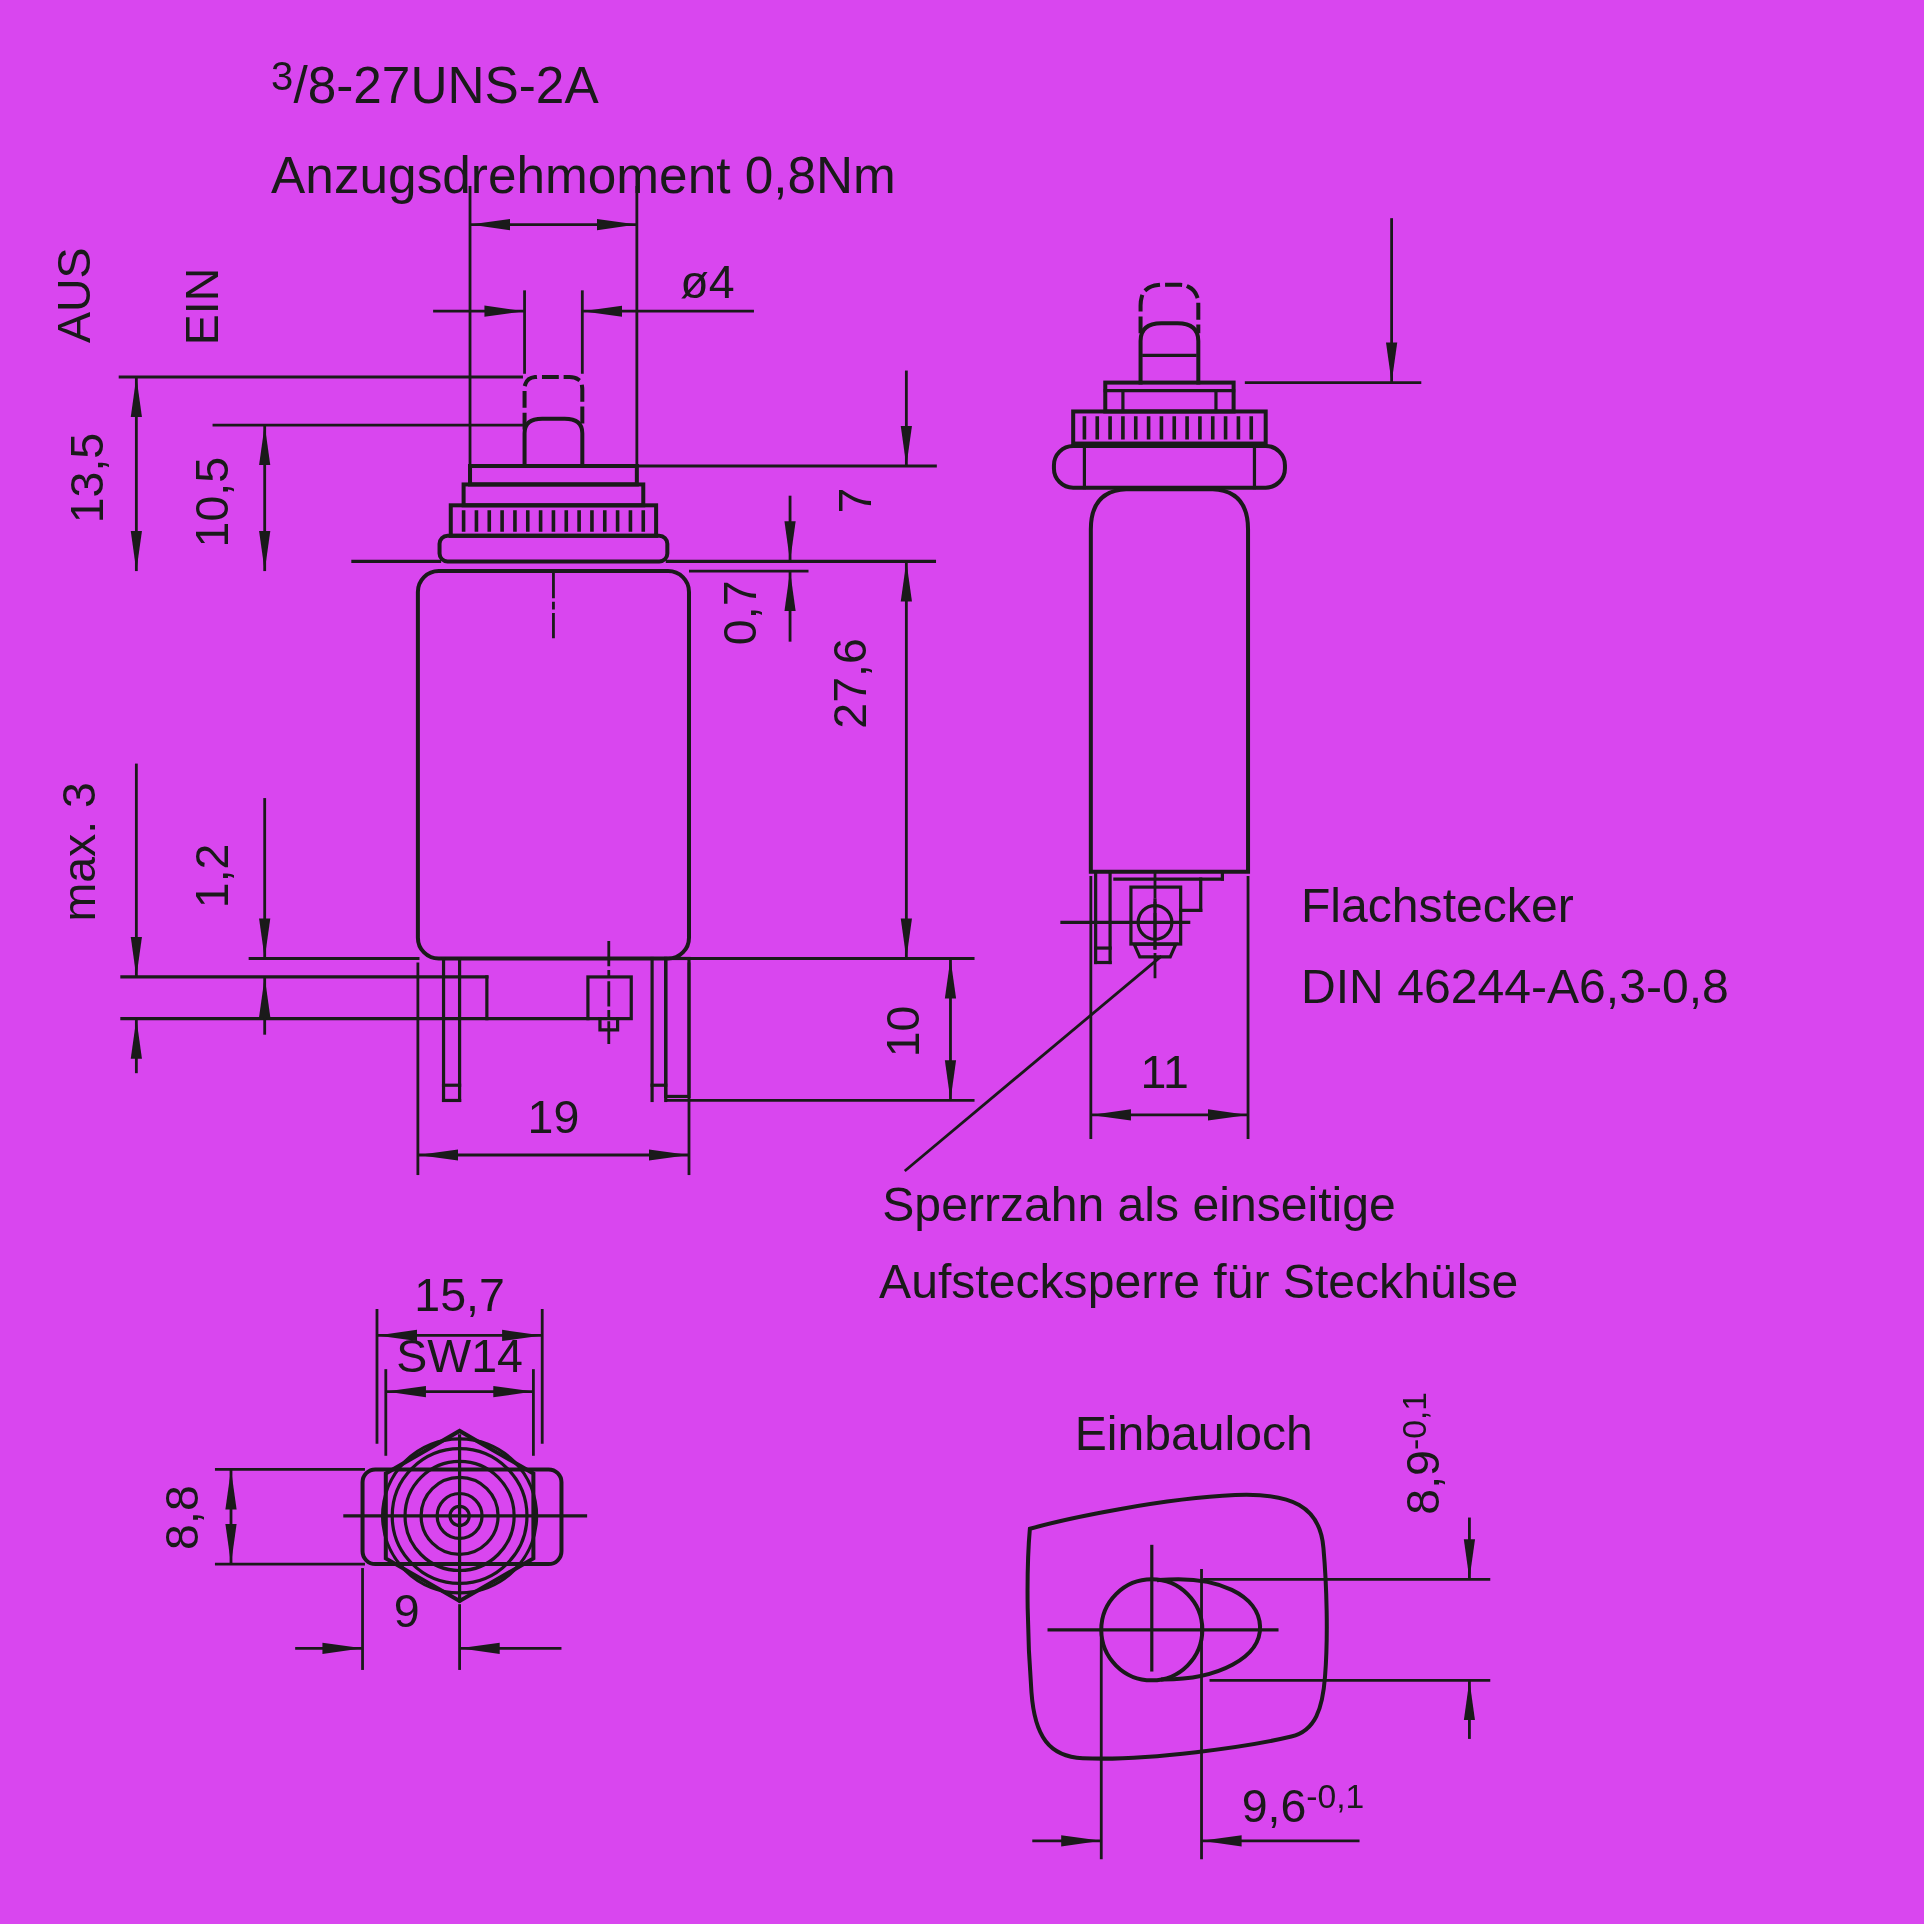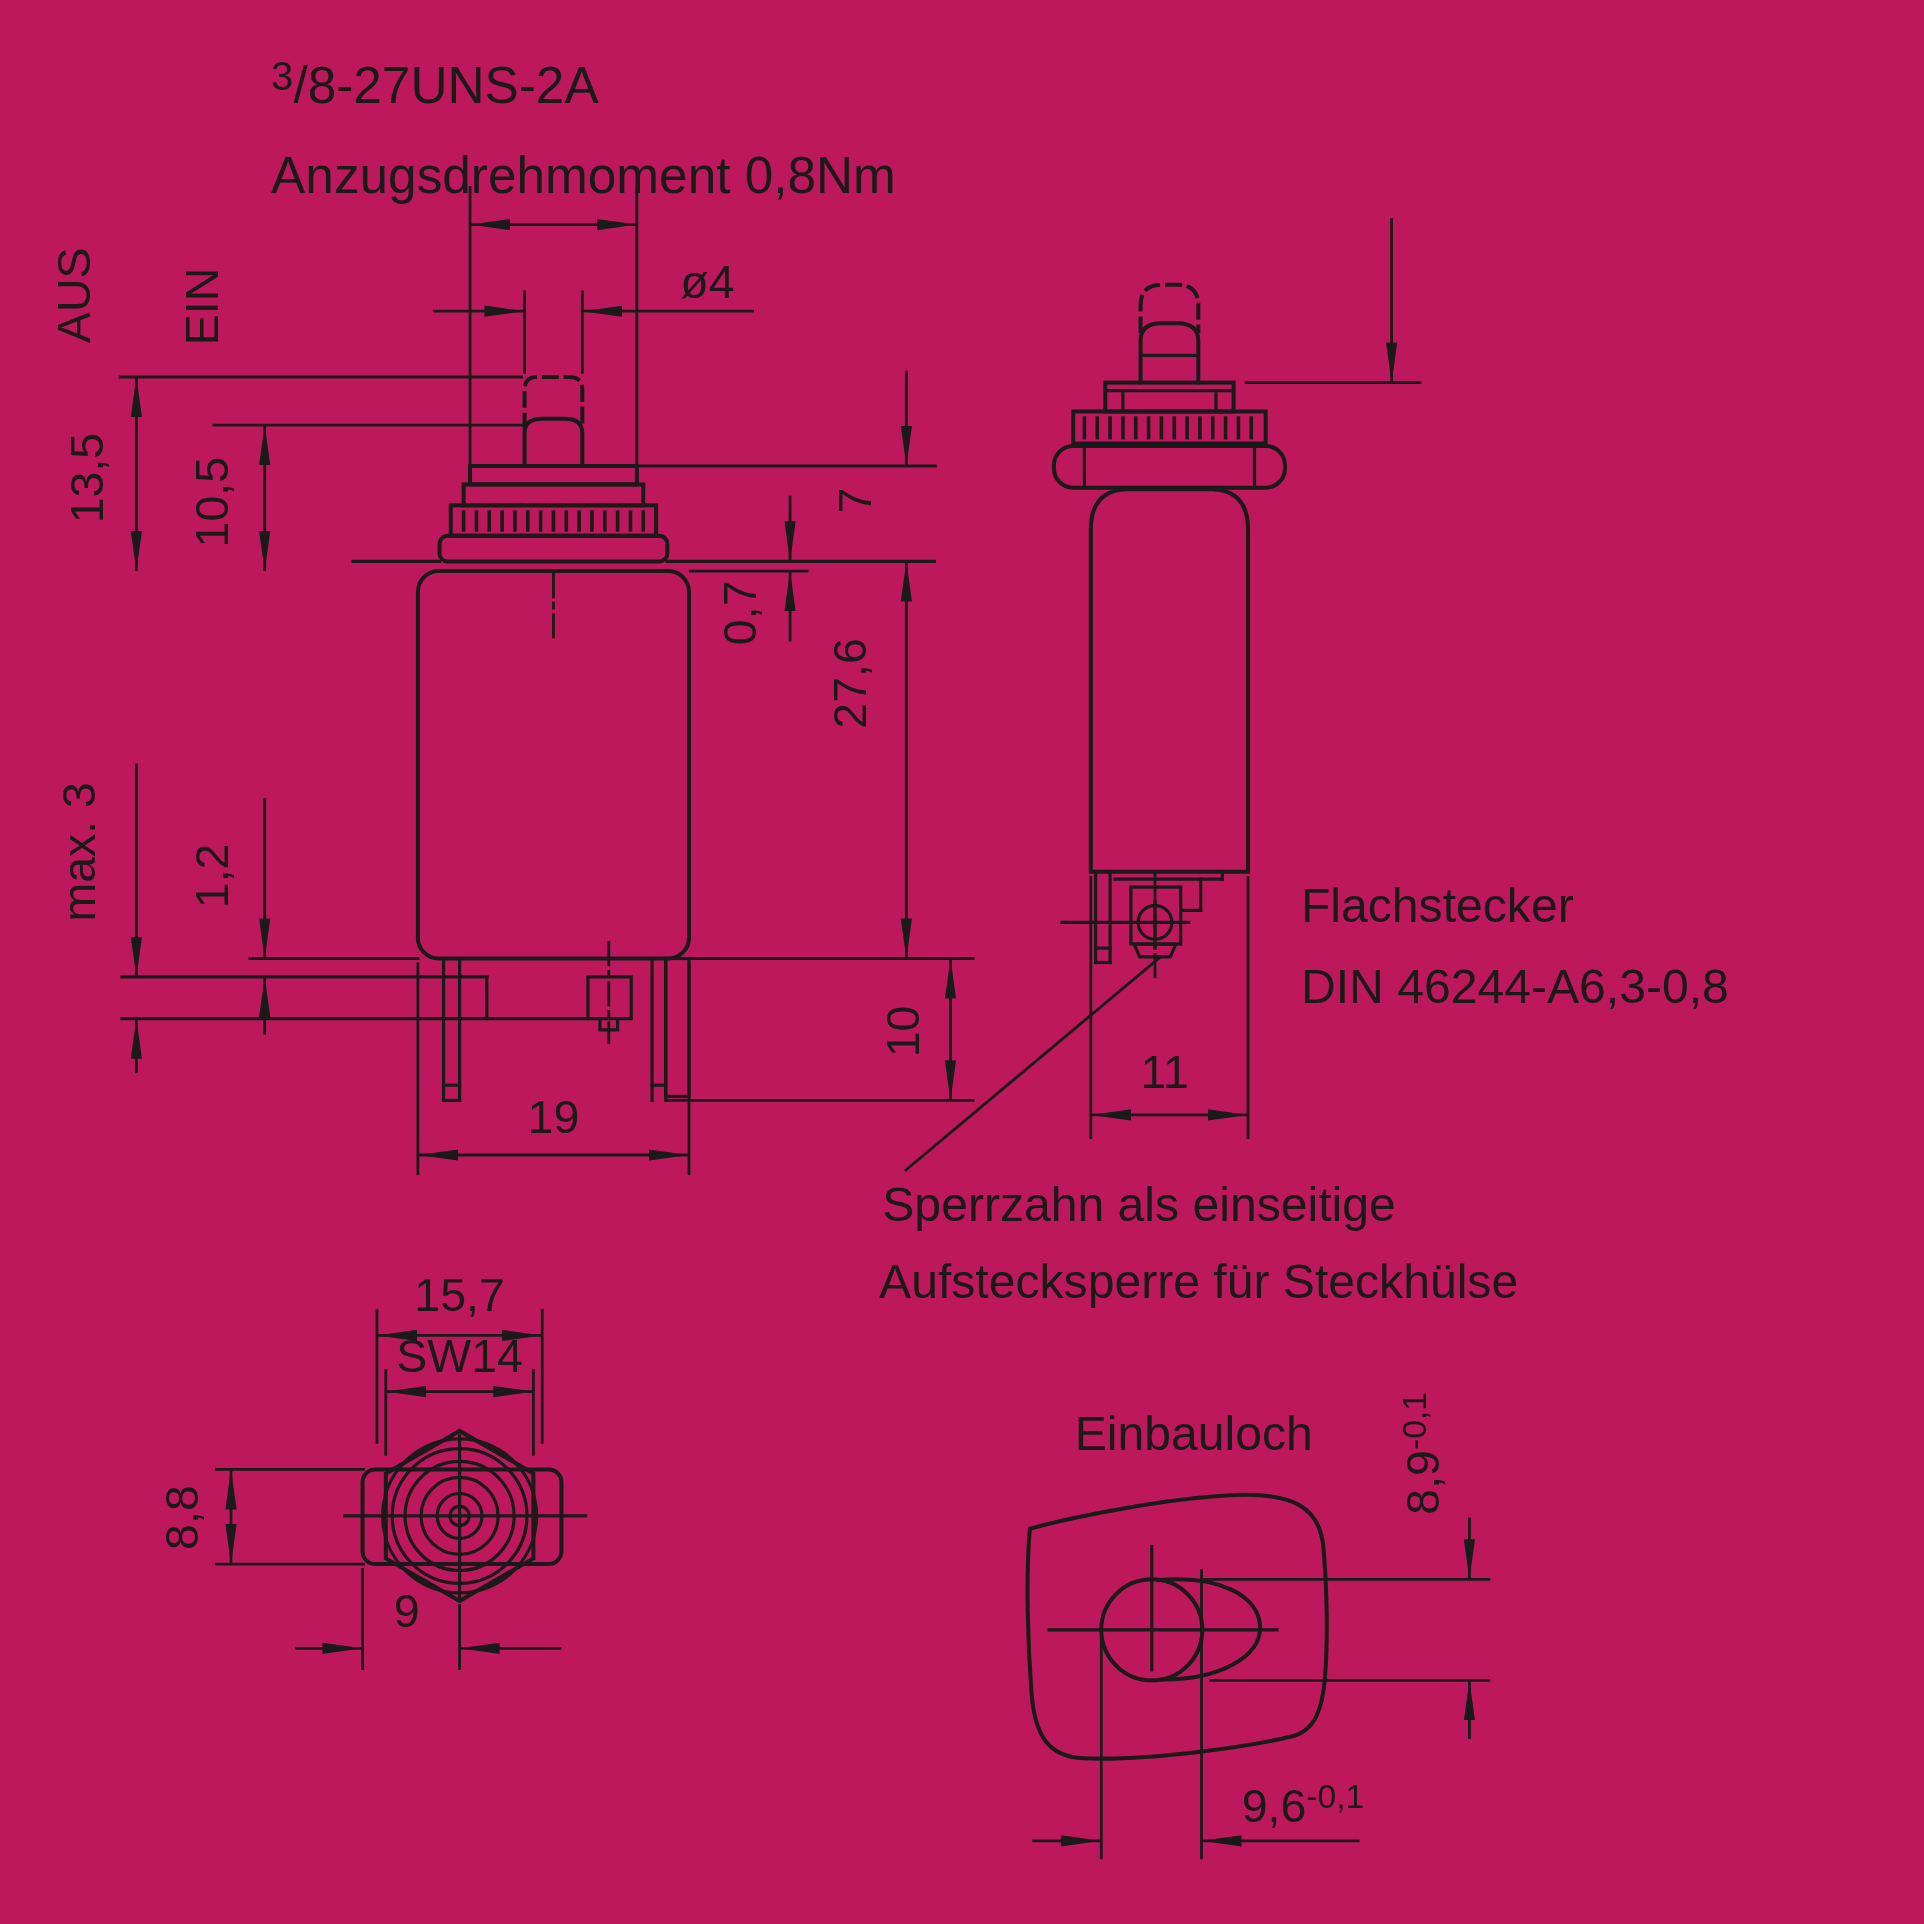--- a/index.html
+++ b/index.html
@@ -1,16 +1,16 @@
 <!DOCTYPE html>
 <html style="font-size:13px"><head>
 <meta charset="utf-8">
 <style>
   html,body{margin:0;padding:0;background:#fff;}
-  #stage{position:relative;width:1925px;height:1925px;background:#be185d;
+  #stage{position:relative;width:1925px;height:1925px;background:#d946ef;
          font-family:"Liberation Sans", sans-serif;}
   svg{position:absolute;left:0;top:0;}
   .ol{stroke:#1a1a1a;stroke-width:5;fill:none;stroke-linecap:square;}
   .ol2{stroke:#1a1a1a;stroke-width:4;fill:none;stroke-linecap:square;}
   .dl{stroke:#1a1a1a;stroke-width:3.5;fill:none;}
   .hatch{stroke:#1a1a1a;stroke-width:4.5;fill:none;}
   .dash{stroke-dasharray:16 11;}
   .cdash{stroke-dasharray:28 8 6 8;stroke-width:3.5;}
   .lbl{fill:#1a1a1a;font-size:58px;}
   .lbl-m{text-anchor:middle;}

